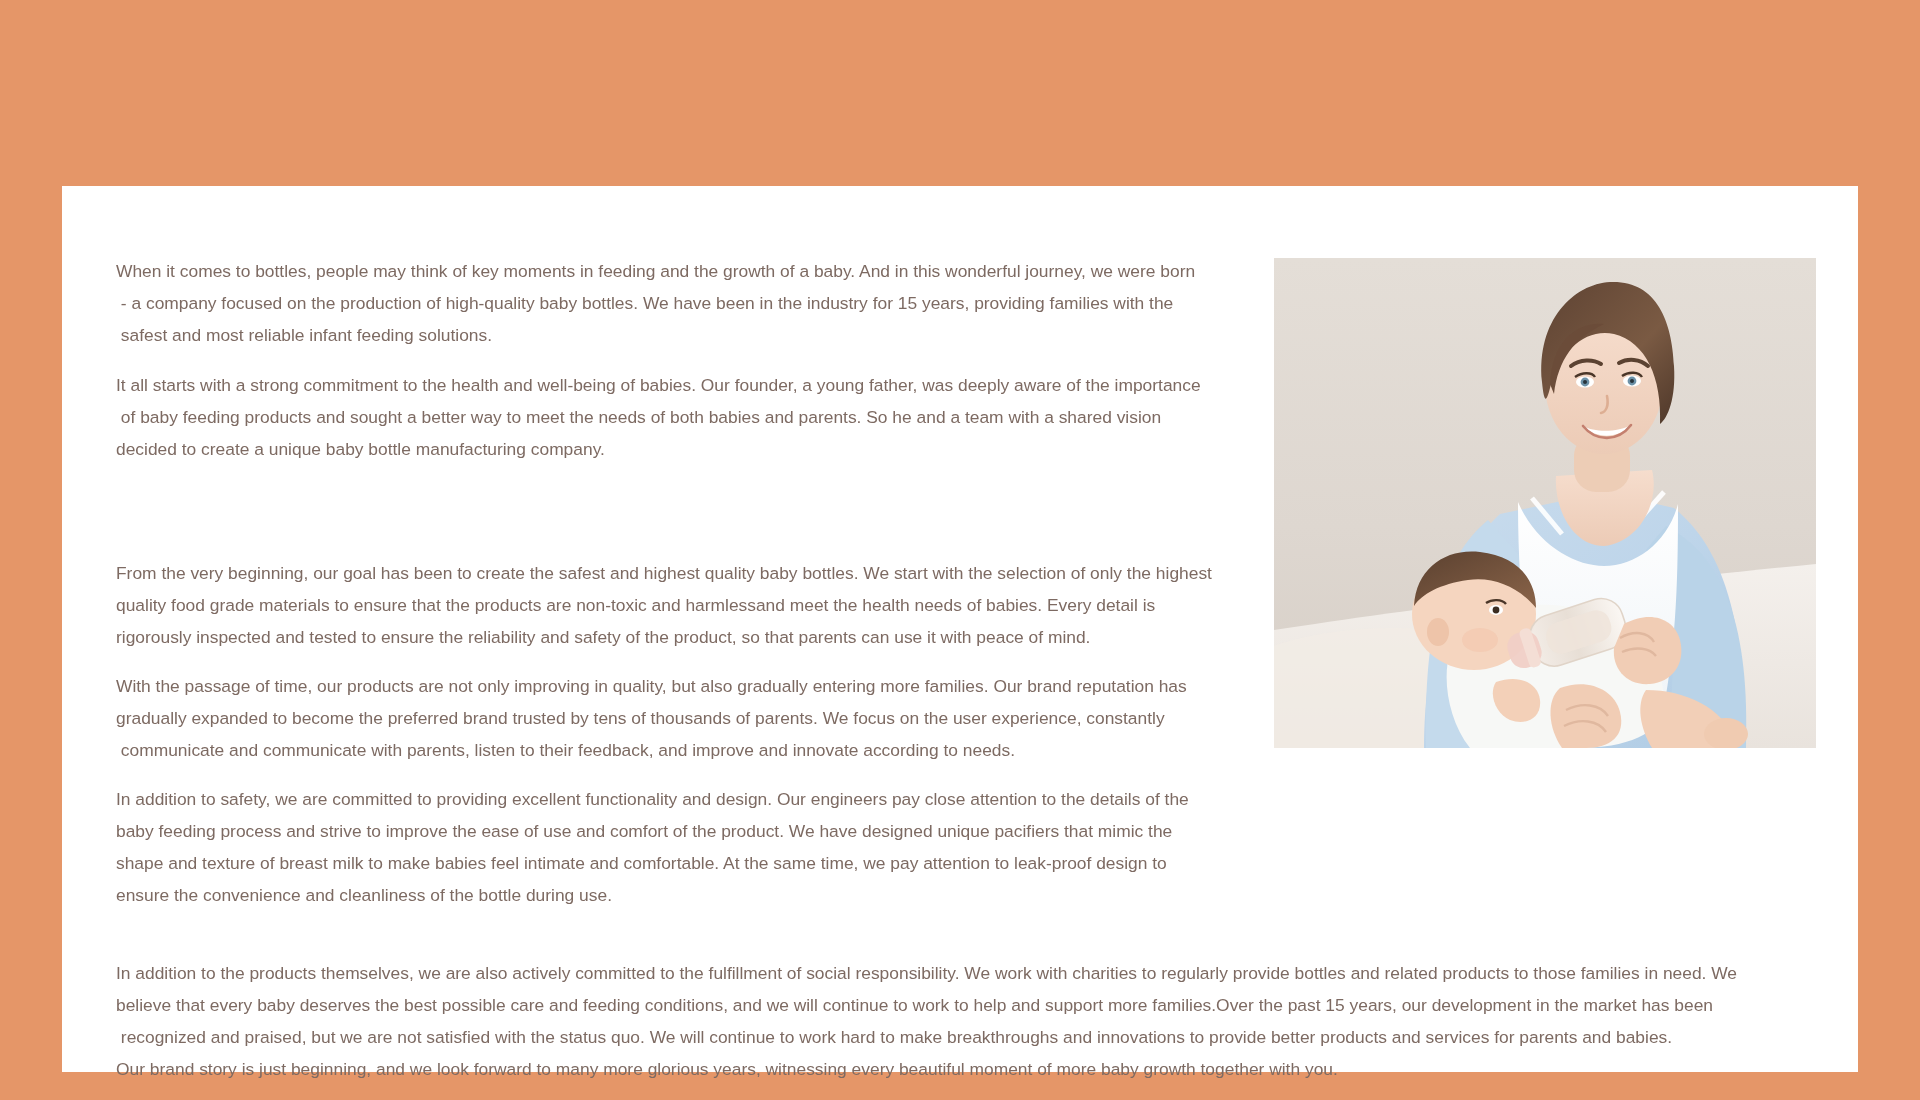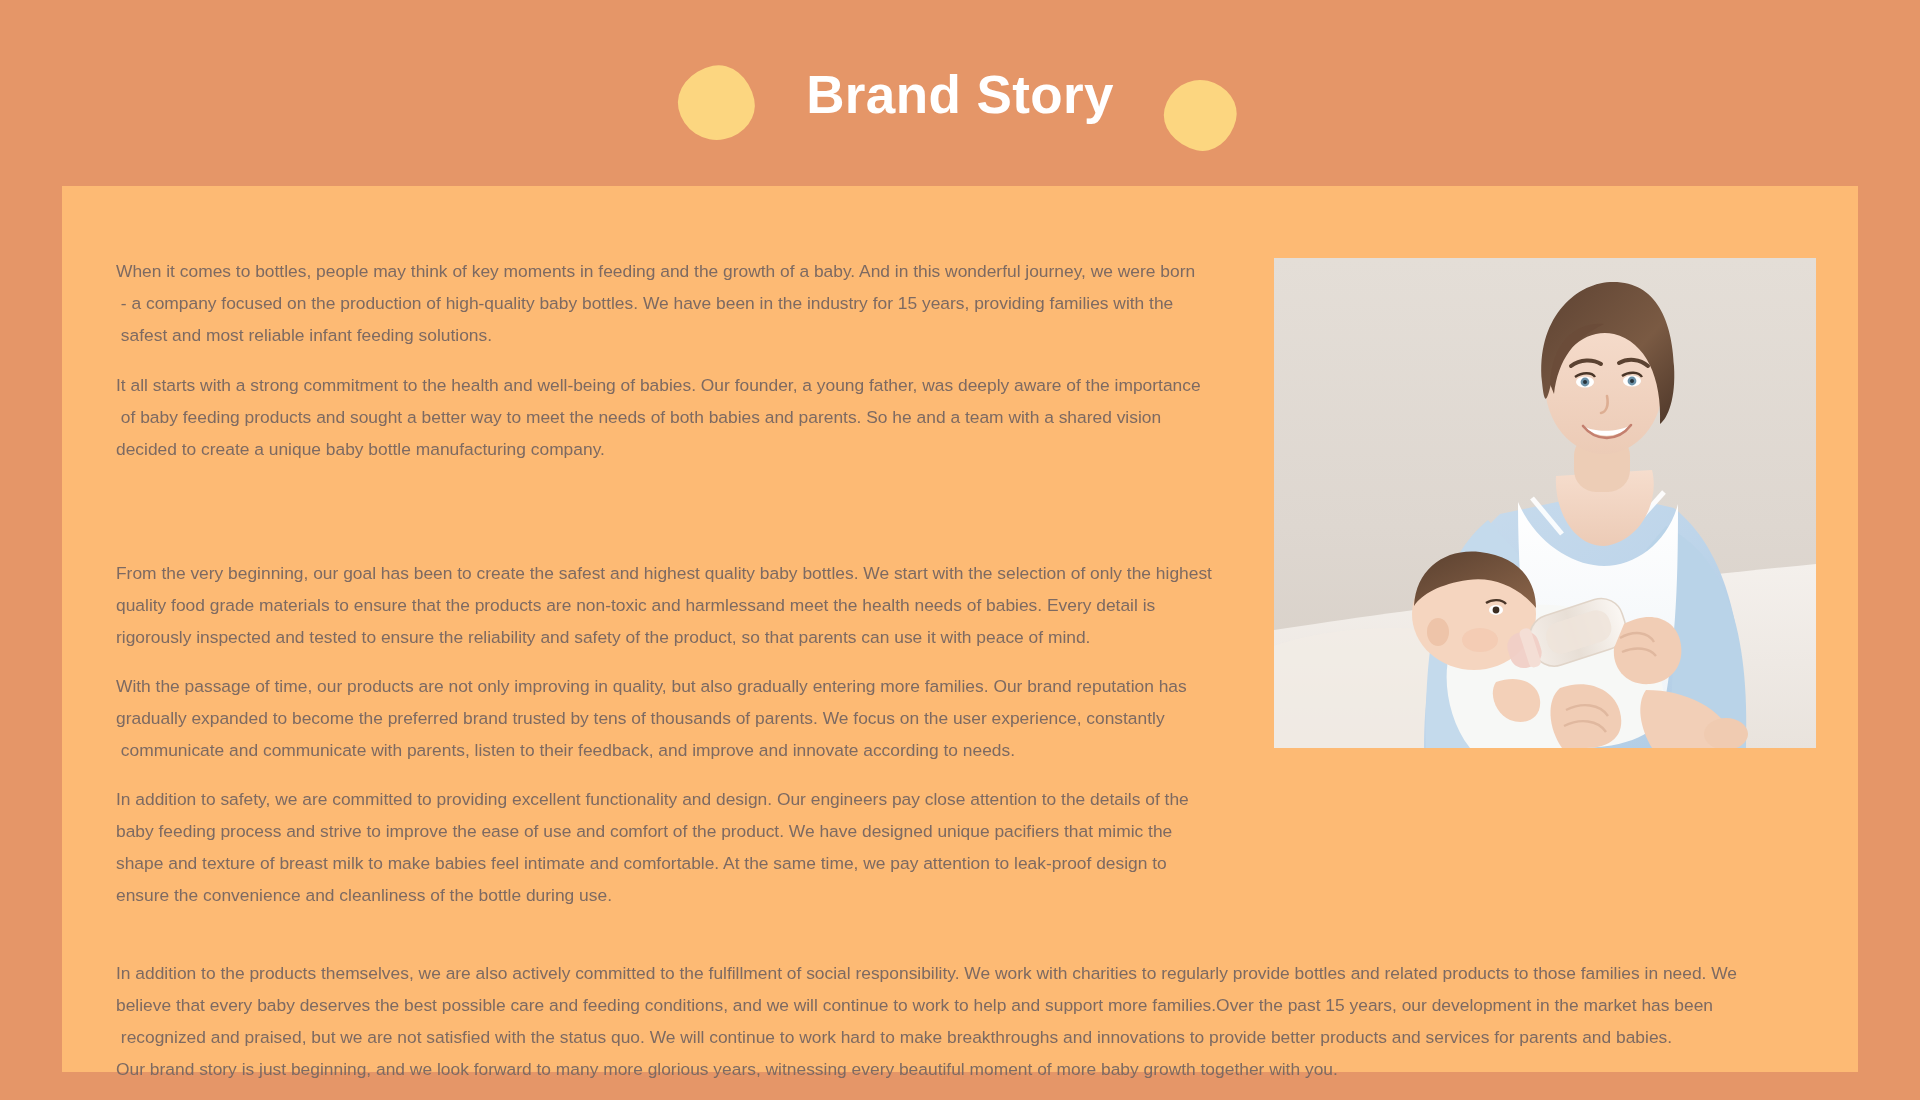--- a/index.html
+++ b/index.html
@@ -78,21 +78,21 @@
     font-family: "Liberation Sans", sans-serif;
   }
 
   
   .card {
     position: absolute;
     left: 62px;
     top: 186px;
     width: 1796px;
     height: 886px;
-    background: #fdba74;
+    background: #ffffff;
   }
 
   .card-inner {
     position: absolute;
     left: 54px;
     top: 52px;
     width: 1700px;
     height: 800px;
   }
 
@@ -142,27 +142,20 @@
     width: 1700px;
     margin-top: 46px;
   }
 
 </style>
 </head>
 <body>
 
 <div class="page">
 
-  <div class="header">
-    <div class="title-wrap">
-      <span class="blob blob-left"></span>
-      <span class="blob blob-right"></span>
-      <h1 class="page-title">Brand Story</h1>
-    </div>
-  </div>
 
   <div class="card">
     <div class="card-inner">
 
       <div class="top-region">
 
         <div class="text-col">
           <p class="para">When it comes to bottles, people may think of key moments in feeding and the growth of a baby. And in this wonderful journey, we were born
  - a company focused on the production of high-quality baby bottles. We have been in the industry for 15 years, providing families with the
  safest and most reliable infant feeding solutions.</p>

